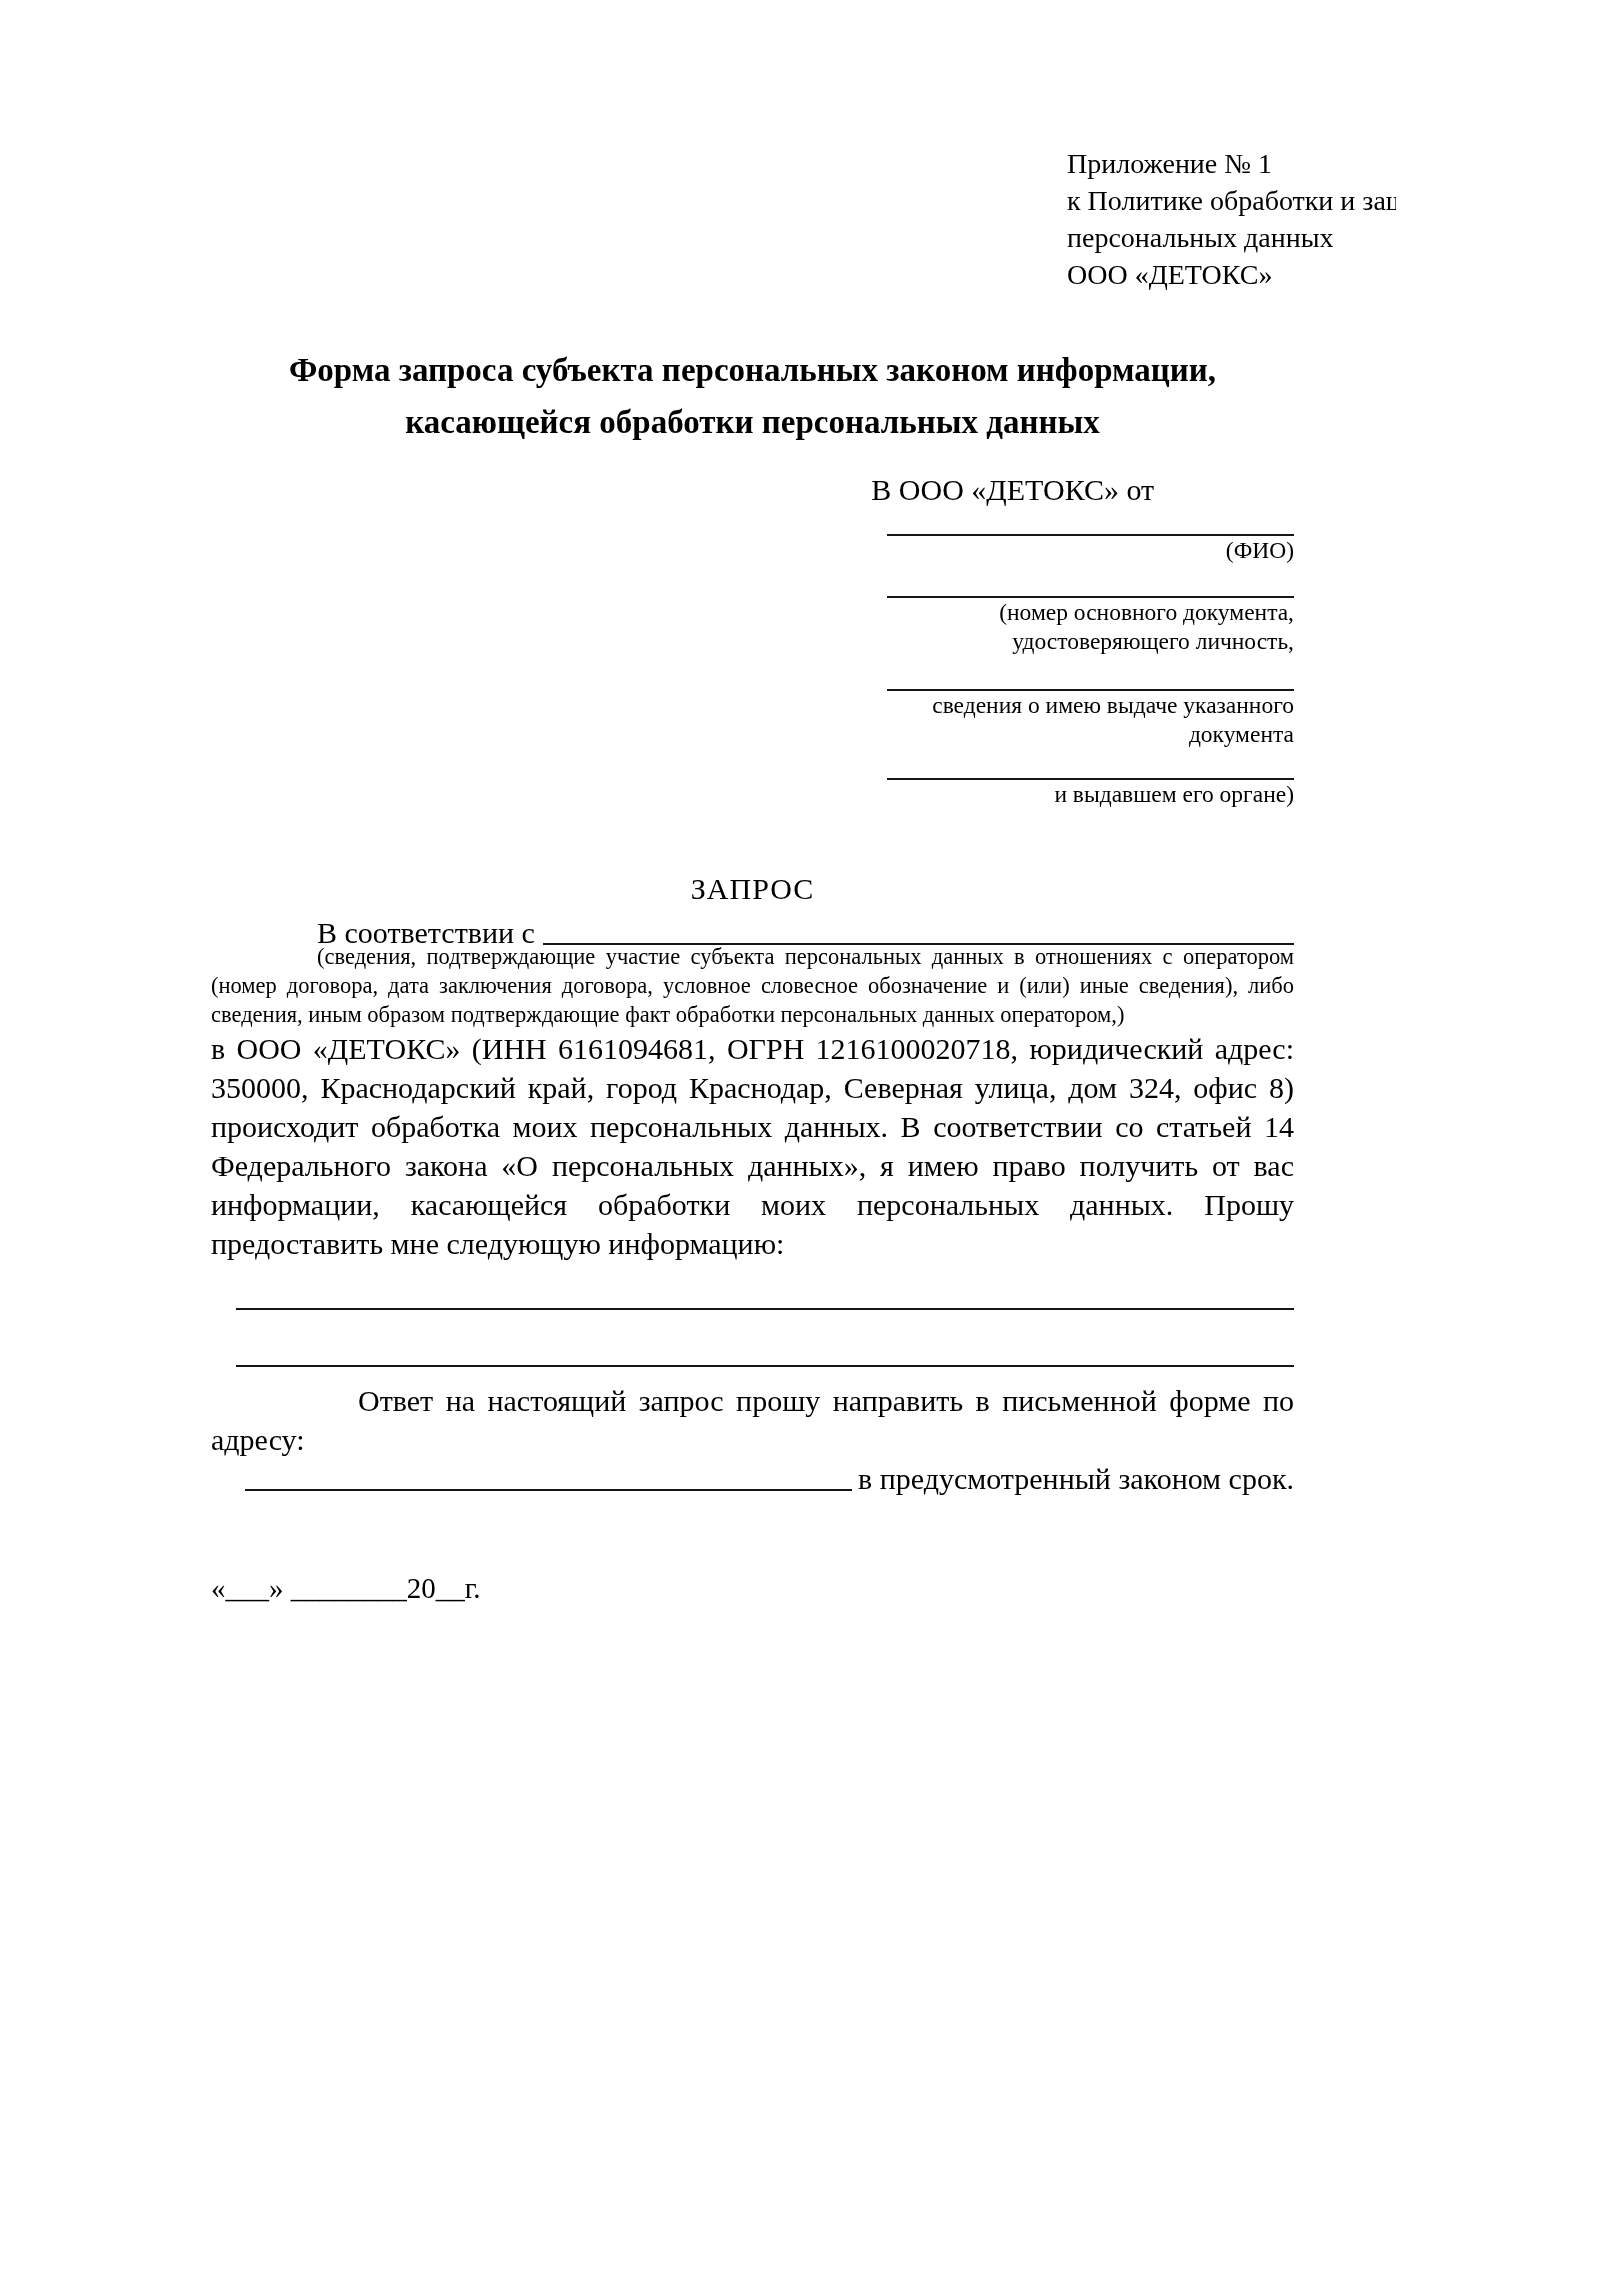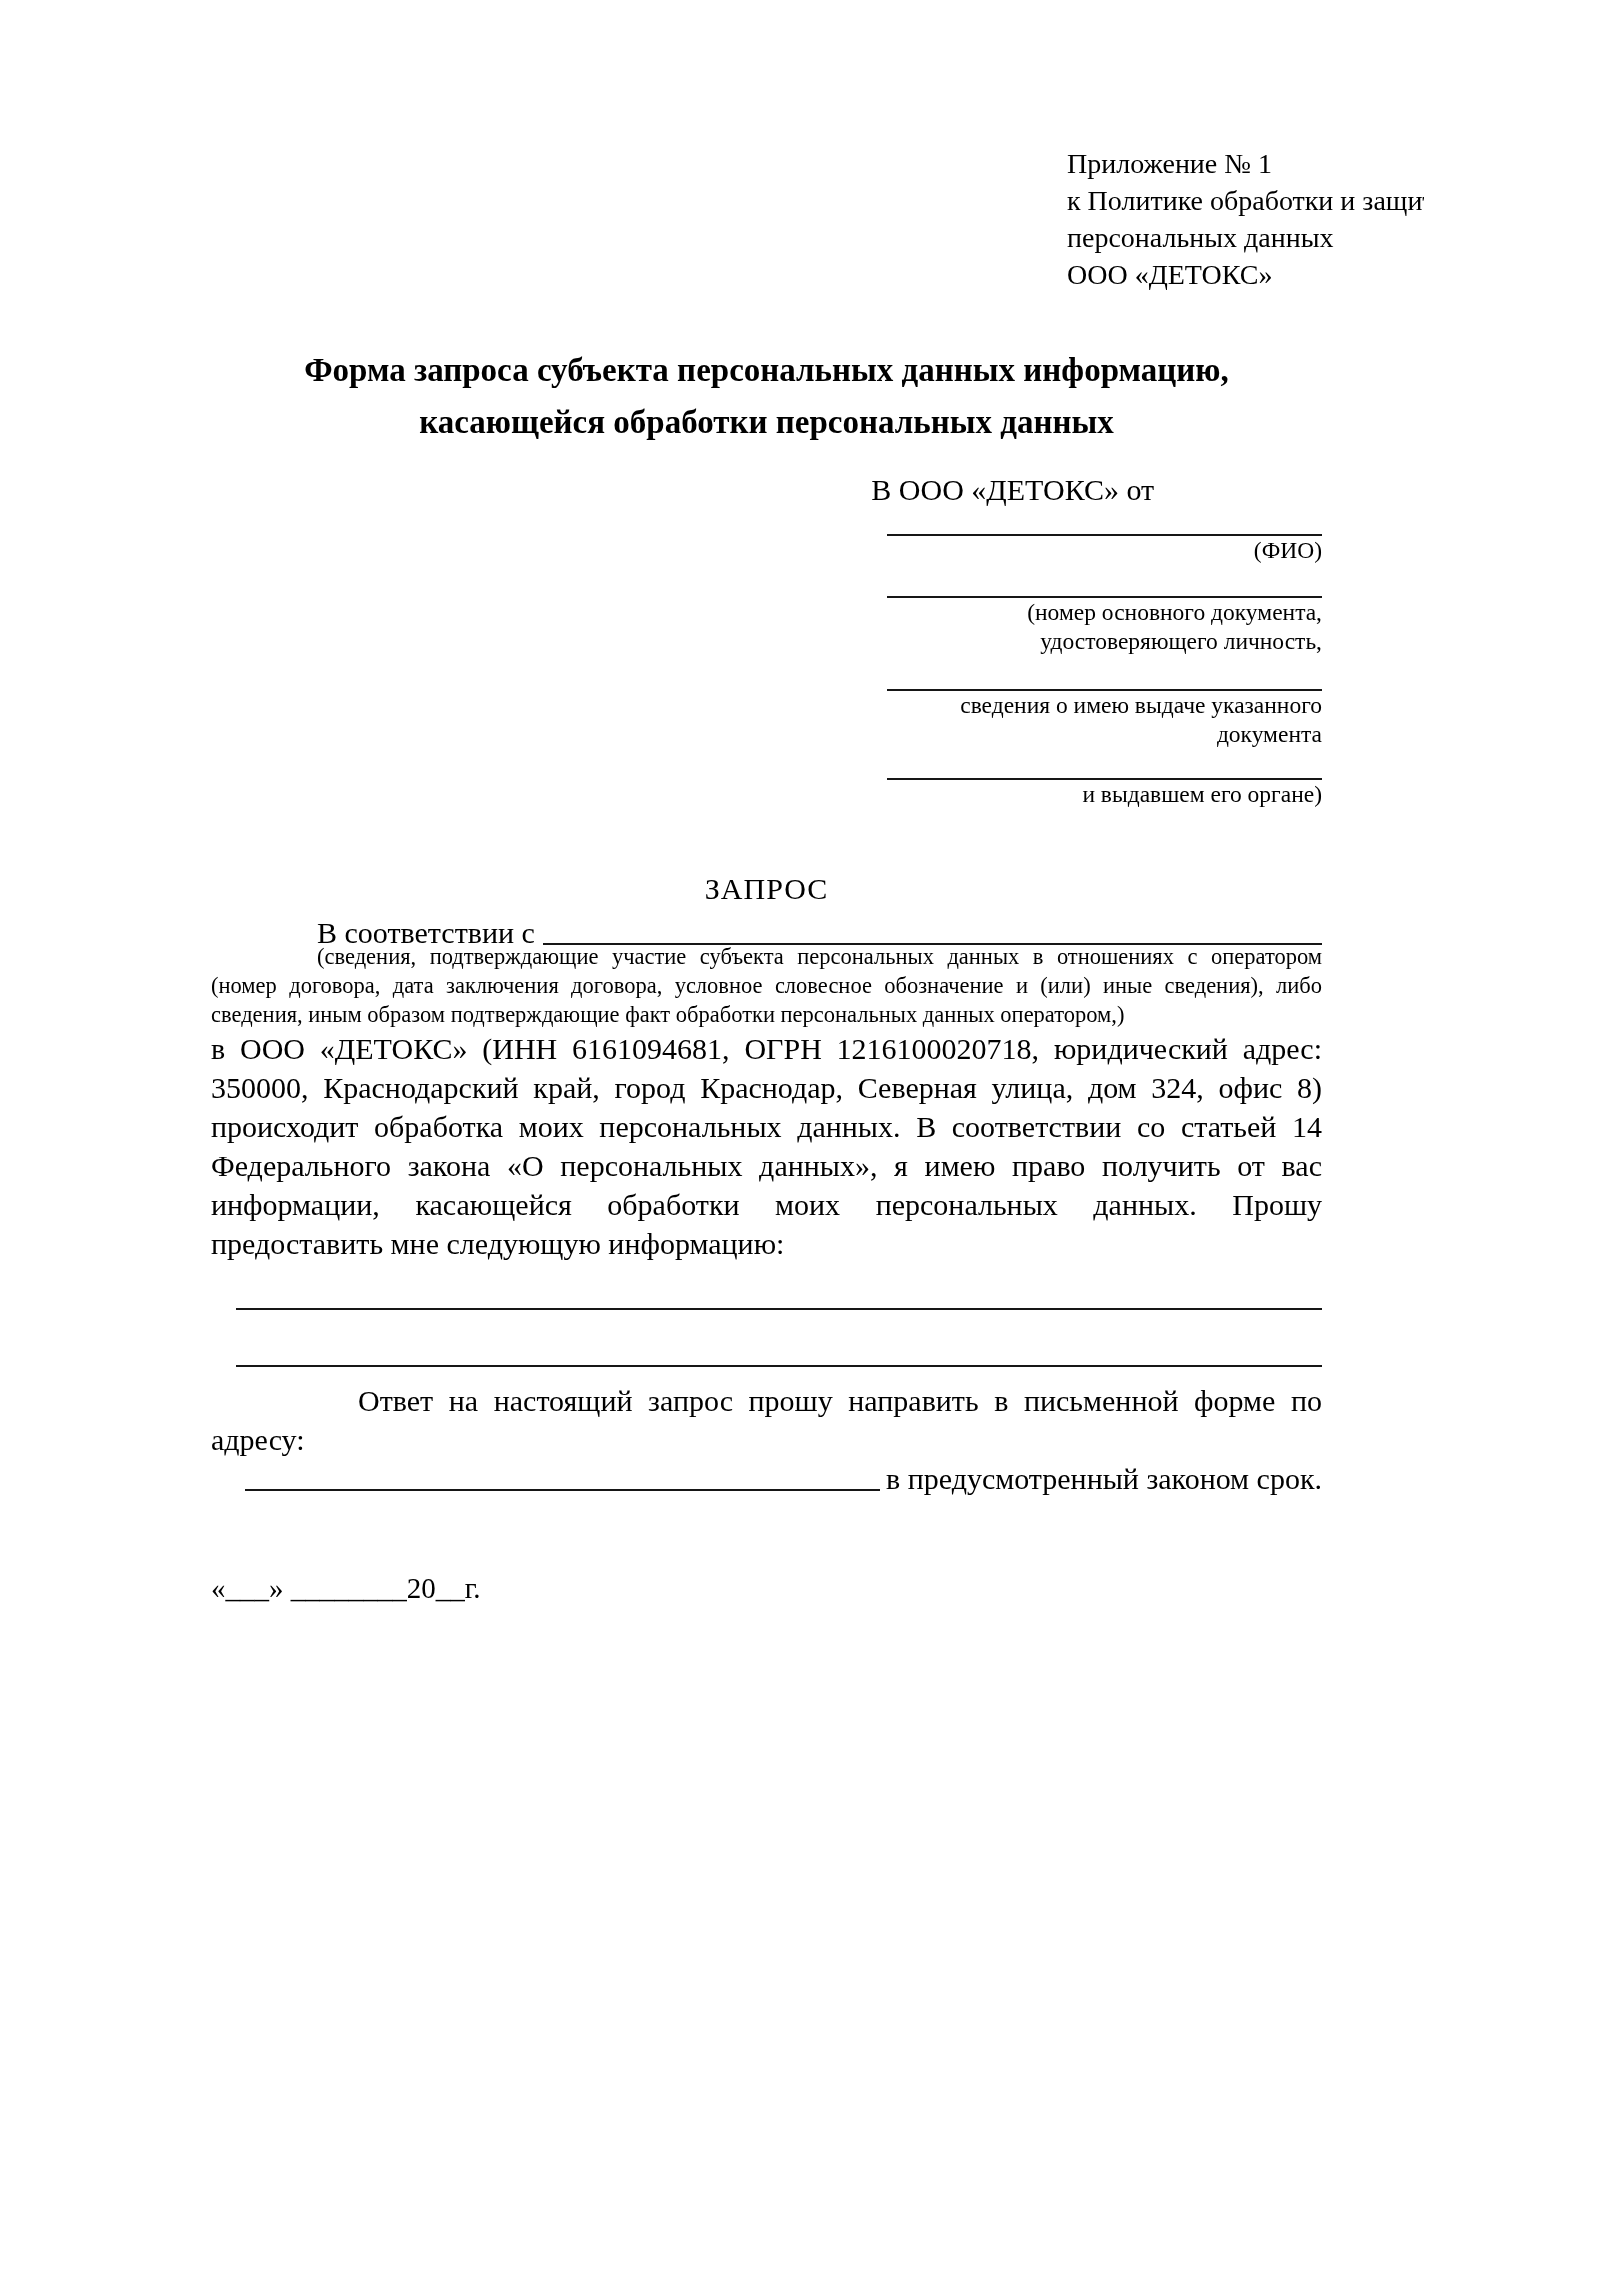--- a/index.html
+++ b/index.html
@@ -8,21 +8,20 @@
     background: #ffffff;
   }
   .page {
     position: relative;
     width: 1396px;
     height: 2293px;
     background: #ffffff;
     color: #000000;
     font-family: "Liberation Serif", "DejaVu Serif", serif;
     overflow: hidden;
-    padding-left: 28px;
   }
   .content {
     position: absolute;
     left: 211px;
     right: 102px;
     top: 145px;
   }
 
   
   .appendix {
@@ -162,21 +161,21 @@
   <div class="content">
 
     <div class="appendix">
       <div>Приложение № 1</div>
       <div>к Политике обработки и защиты</div>
       <div>персональных данных</div>
       <div>ООО «ДЕТОКС»</div>
     </div>
 
     <div class="form-title">
-      <div>Форма запроса субъекта персональных данных информацию,</div>
+      <div>Форма запроса субъекта персональных законом информации,</div>
       <div>касающейся обработки персональных данных</div>
     </div>
 
     <div class="addressee">
       <div class="to-line">В ООО «ДЕТОКС» от</div>
 
       <div class="addr-line l1"></div>
       <div class="addr-caption">(ФИО)</div>
 
       <div class="addr-line l2"></div>

